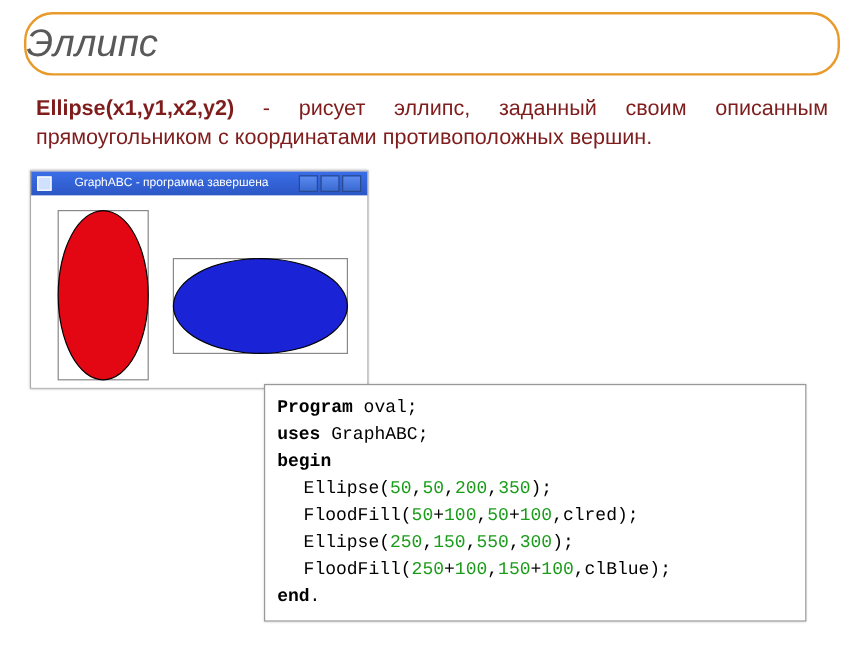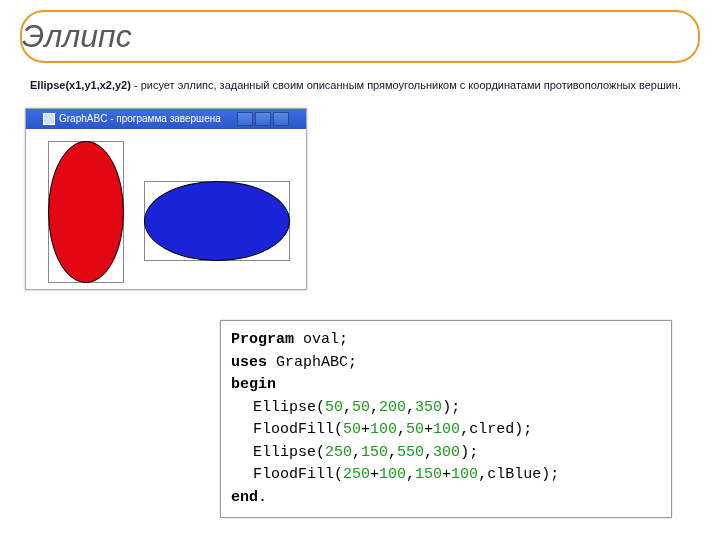--- a/index.html
+++ b/index.html
@@ -18,43 +18,43 @@
     text-align: left;
     padding: 6px 0;
   }
   .title-box span {
     font-style: italic;
     color: #595959;
     font-size: 32px;
   }
   .desc {
     margin: 0 30px 15px 30px;
-    color: #0f172a;
-    font-size: 11px;
+    color: #7f1d1d;
+    font-size: 18px;
     line-height: 1.35;
     text-align: justify;
   }
   .desc b { font-weight: bold; }
   .figure-wrap {
     margin-left: 25px;
   }
   .win {
     width: 280px;
     border: 1px solid #aaa;
     font-family: Tahoma, sans-serif;
     font-size: 10px;
     box-shadow: 0 0 2px rgba(0,0,0,0.3);
   }
   .win-title {
     background: linear-gradient(#3a6ee8, #2c56c4);
     color: #fff;
-    padding: 3px 17px;
+    padding: 3px 5px;
     display: flex;
     align-items: center;
-    gap: 4px;
+    gap: 19px;
   }
   .win-title .icon-box {
     width: 10px; height: 10px; background:#d0e0ff; border:1px solid #fff;
     display:inline-block;
   }
   .win-title .buttons {
     margin-left: auto;
     display: flex;
     gap: 2px;
   }

